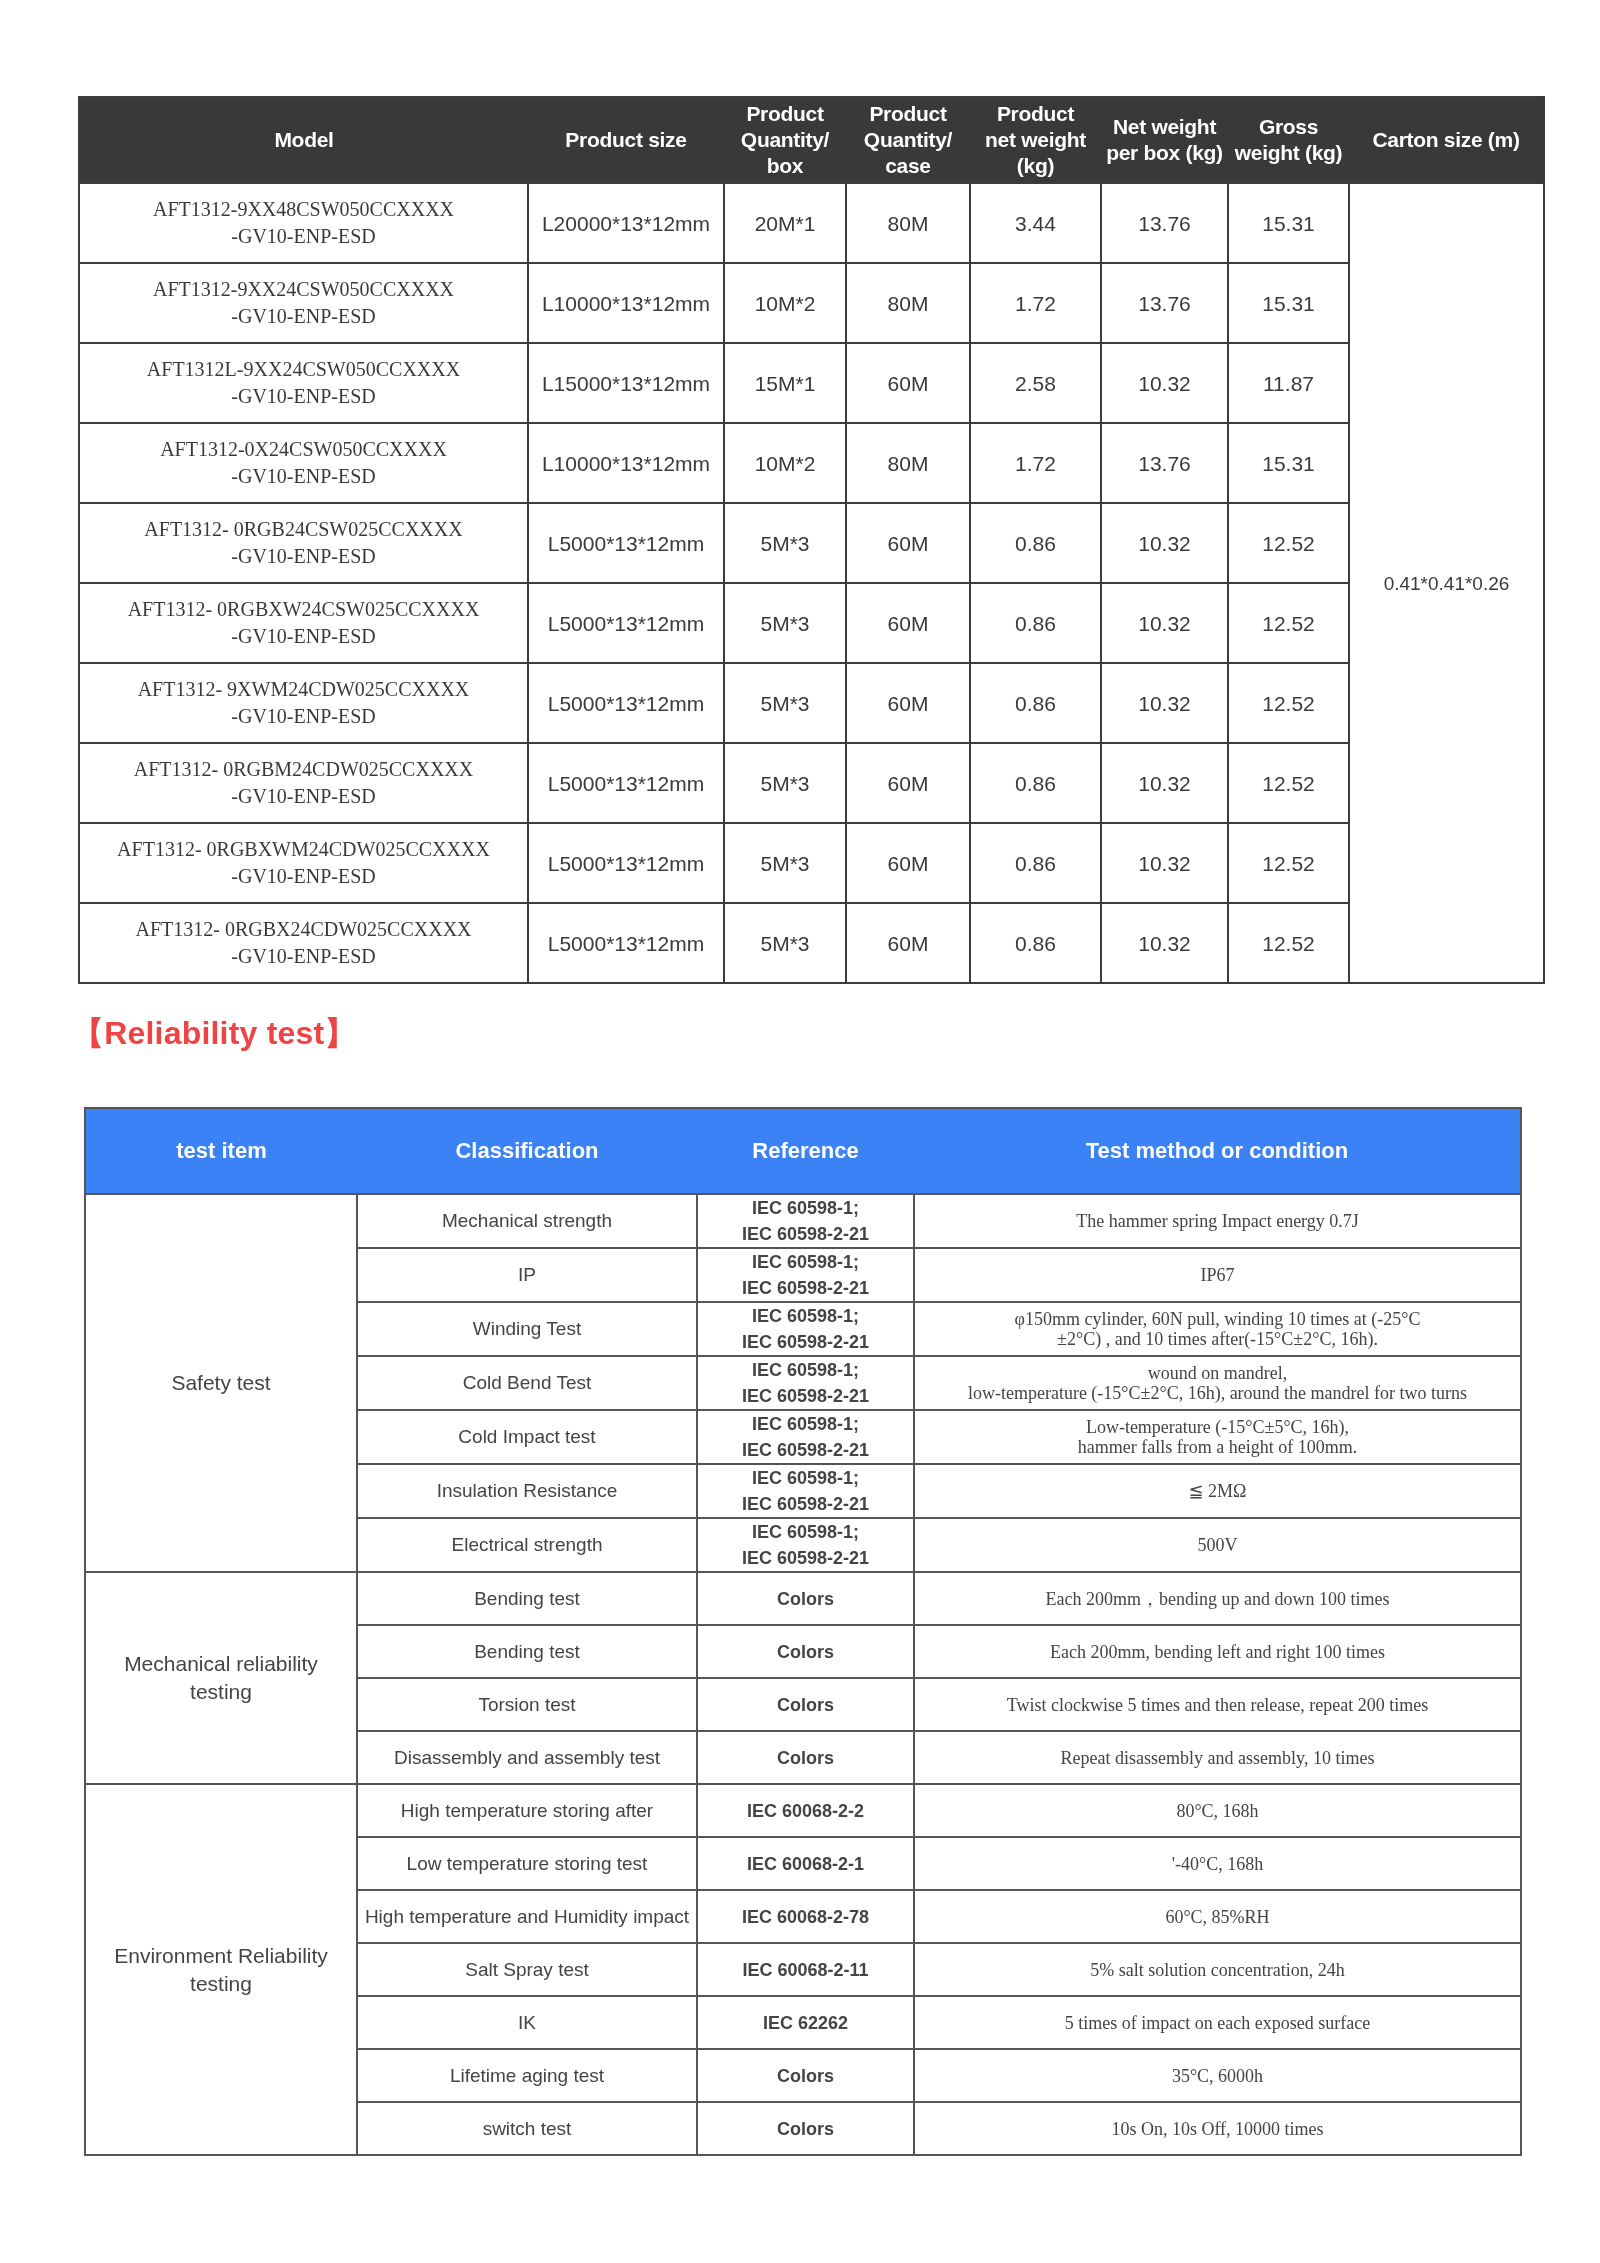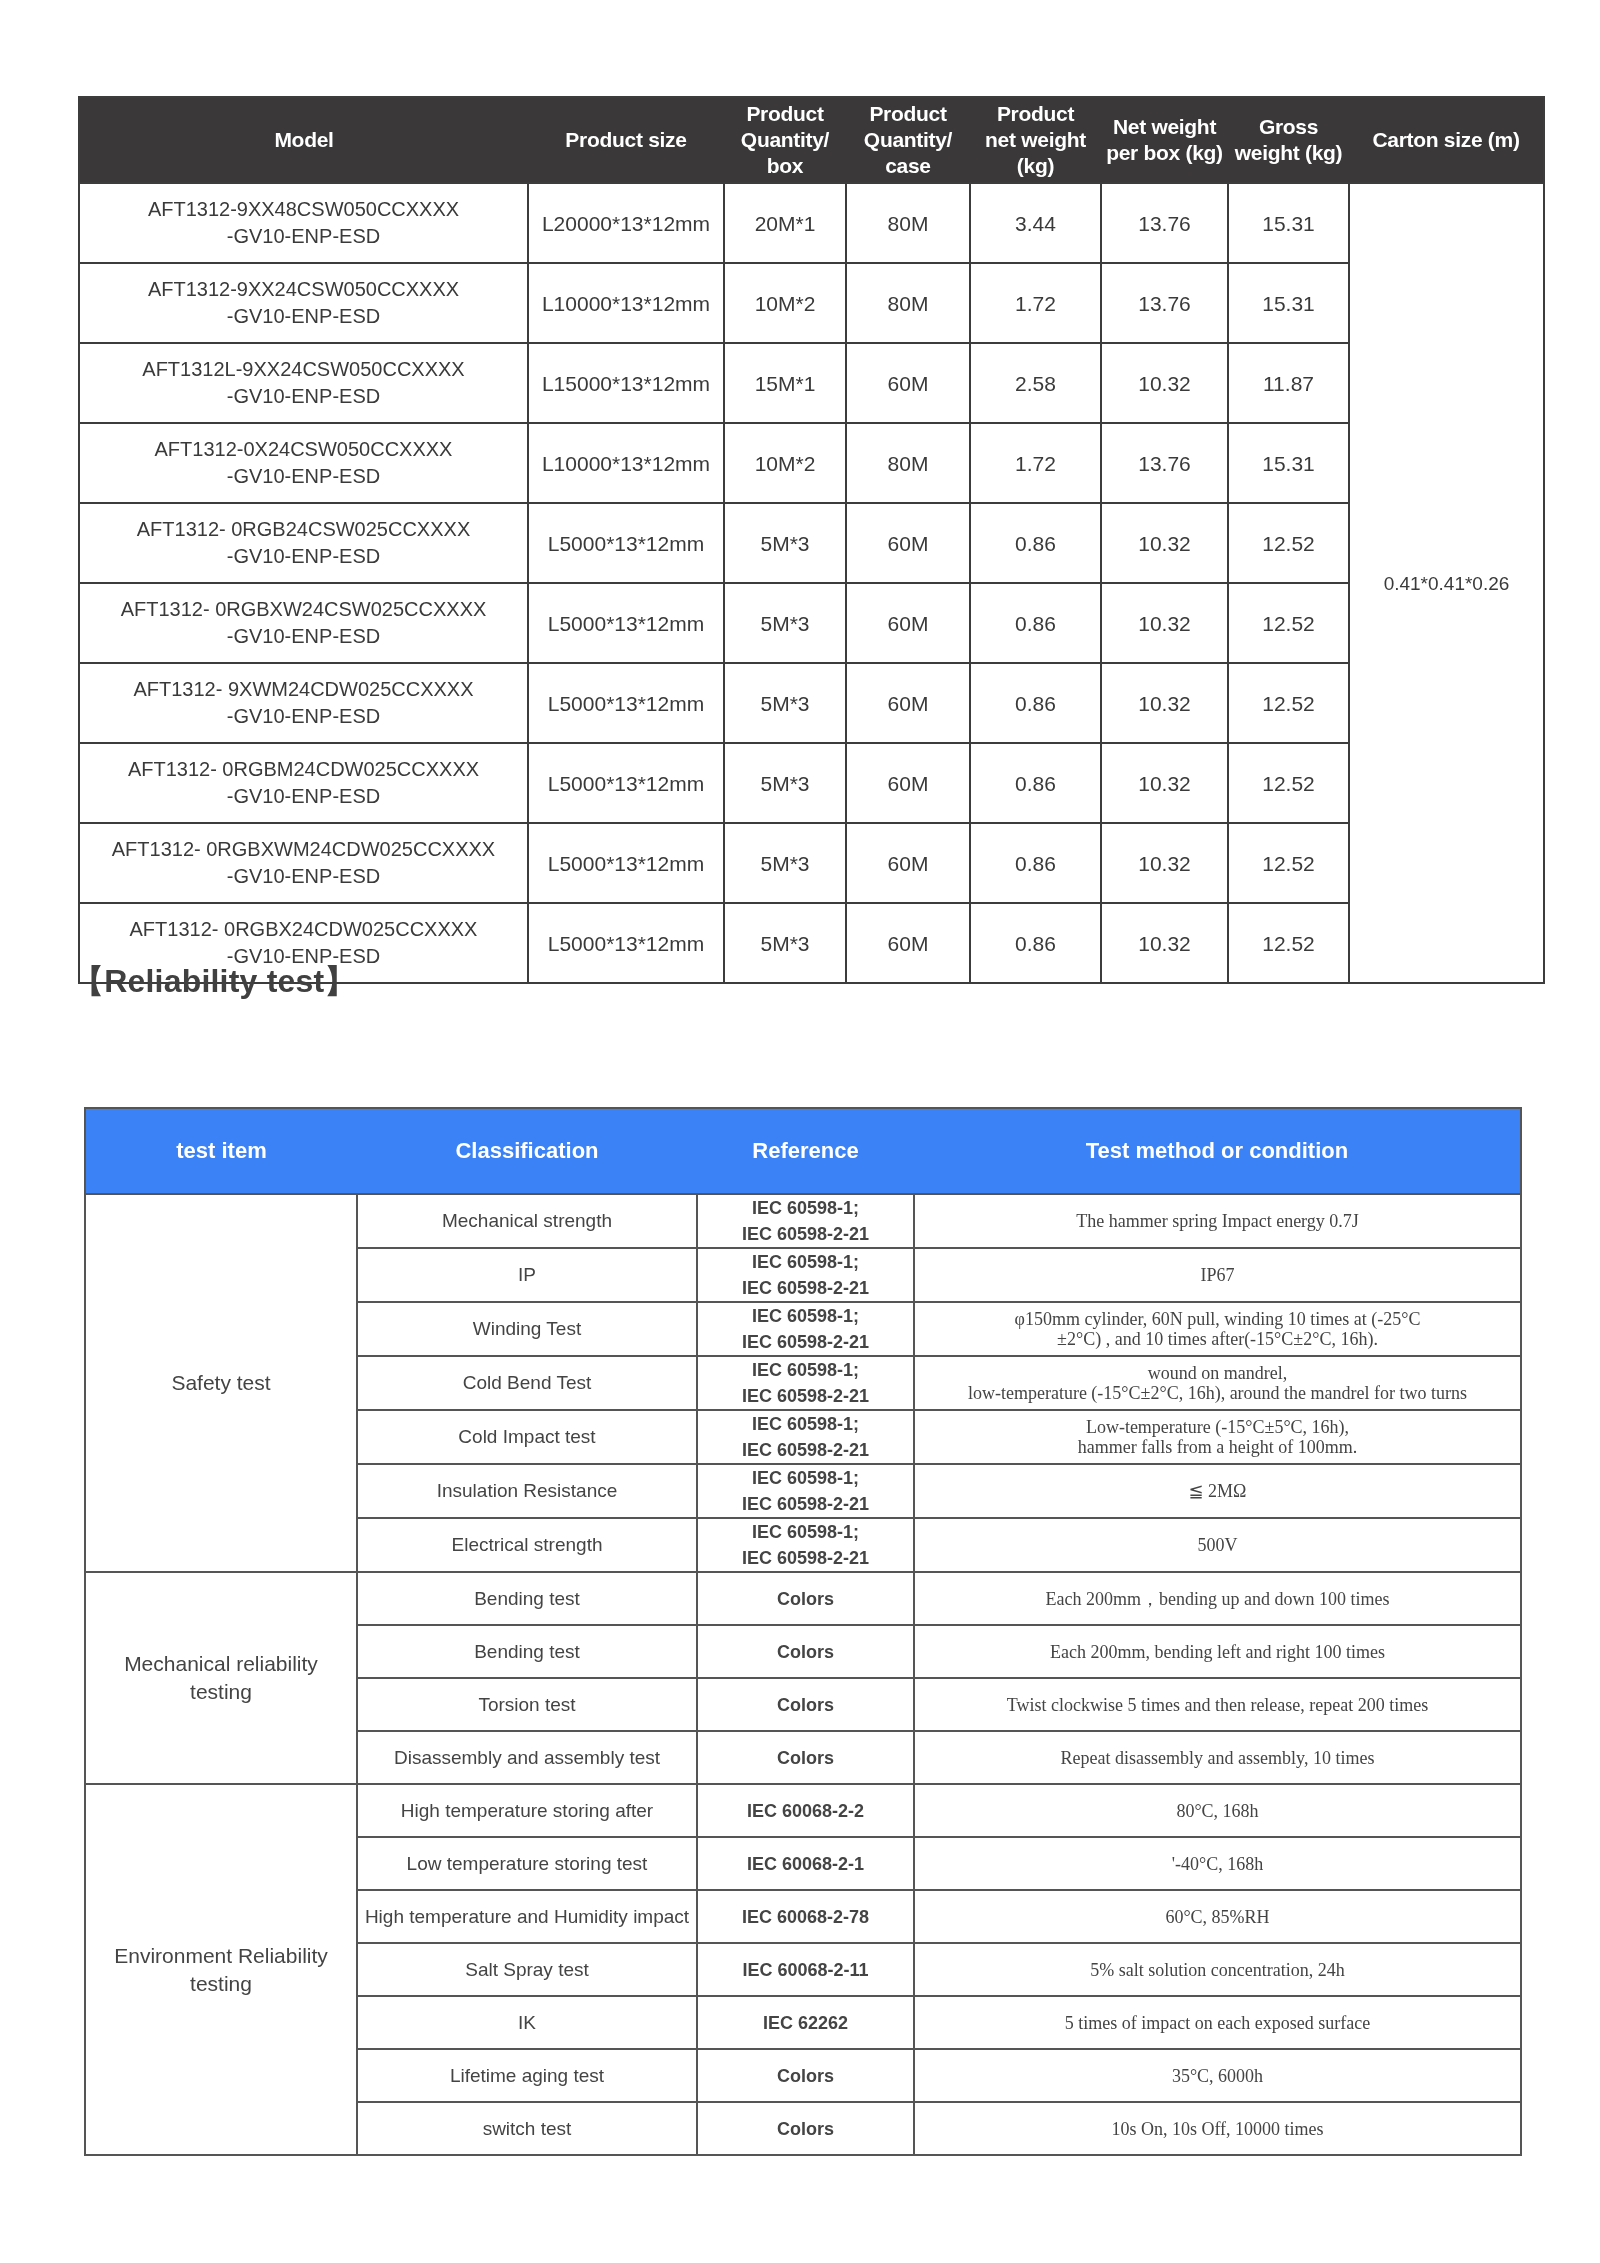--- a/index.html
+++ b/index.html
@@ -14,26 +14,26 @@
   #pack-table thead th {
     background: #3a3838; color: #ffffff; font-weight: bold; font-size: 21px; line-height: 26px;
     height: 86px; padding: 0 2px; border: none;
     font-family: "Liberation Sans Narrow", "Liberation Sans", sans-serif;
     letter-spacing: -0.3px;
   }
   #pack-table tbody td {
     border: 2px solid #3c3c3c; font-size: 21px; line-height: 27px; color: #3a3a3a; padding: 0 2px;
   }
   #pack-table tbody tr { height: 80px; }
-  #pack-table td.model { font-size: 20px; }
+  #pack-table td.model { font-size: 20px; font-family: Liberation Serif, serif; }
   #pack-table td.carton { font-size: 19px; }
 
   
   #section-heading {
-    position: absolute; left: 72px; top: 960px; font-size: 32px; font-weight: bold; color: #404040;
+    position: absolute; left: 72px; top: 1012px; font-size: 32px; font-weight: bold; color: #ef4444;
     letter-spacing: 0.2px;
   }
 
   
   #rel-table { left: 84px; top: 1107px; width: 1436px; border: 2px solid #555555; }
   #rel-table thead th {
     background: #3b82f6; color: #ffffff; font-weight: bold; font-size: 22px; height: 86px; border: none;
   }
   #rel-table tbody td {
     border: 2px solid #555555; font-size: 19px; line-height: 26px; color: #444444; padding: 0 2px;

